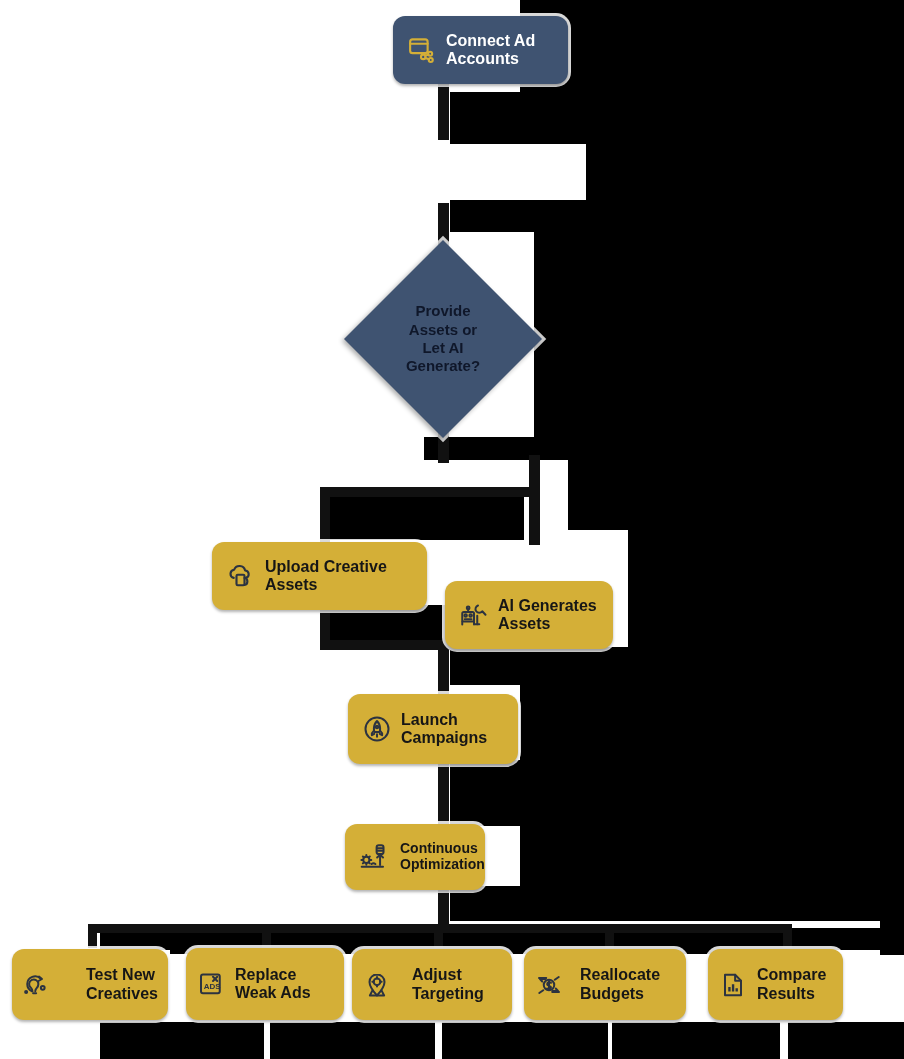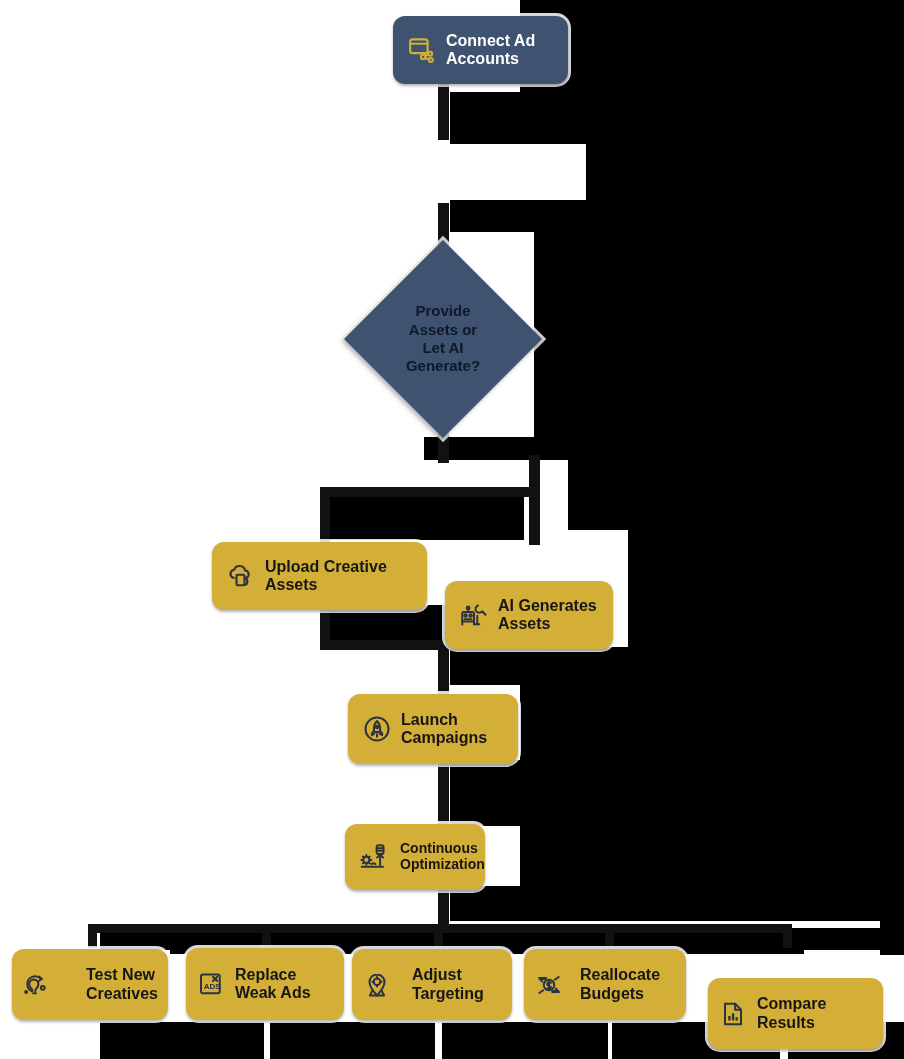--- a/index.html
+++ b/index.html
@@ -266,21 +266,21 @@
         <path d="M6.6 9.2 4.8 7.2h4.4"></path>
         <path d="M17.4 14.8l1.8 2h-4.4"></path>
         <path d="M4 6.4h5.8M14.6 17.6h5.4"></path>
         <path d="M4.2 18.4 7.4 16.2M19.8 5.6 16.6 7.8"></path>
       </svg>
     </span>
     <span class="lbl">Reallocate
 Budgets</span>
   </div>
 
-  <div class="node" style="left:708px;top:949px;width:175px;height:71px;font-size:16px;padding:8px 10px;margin-top:29px;">
+  <div class="node" style="left:708px;top:949px;width:135px;height:71px;font-size:16px;padding:8px 10px;">
     <span class="ic">
       <svg width="30" height="30" viewBox="0 0 24 24" fill="none" stroke="#2C3340" stroke-width="1.6" stroke-linecap="round" stroke-linejoin="round">
         <path d="M5.6 3.8h8.1l4.7 4.7v11.7H5.6z"></path>
         <path d="M13.7 3.8v4.7h4.7"></path>
         <rect x="8.2" y="13.6" width="1.9" height="3.6" fill="#2C3340" stroke="none"></rect>
         <rect x="11.1" y="11.4" width="1.9" height="5.8" fill="#2C3340" stroke="none"></rect>
         <rect x="14" y="14.6" width="1.9" height="2.6" fill="#2C3340" stroke="none"></rect>
       </svg>
     </span>
     <span class="lbl">Compare

